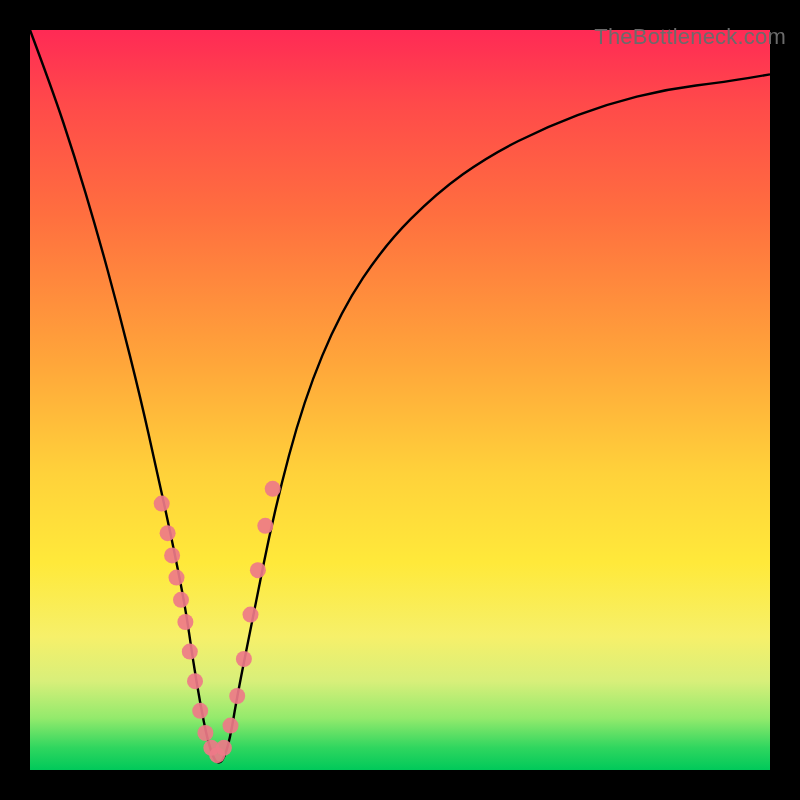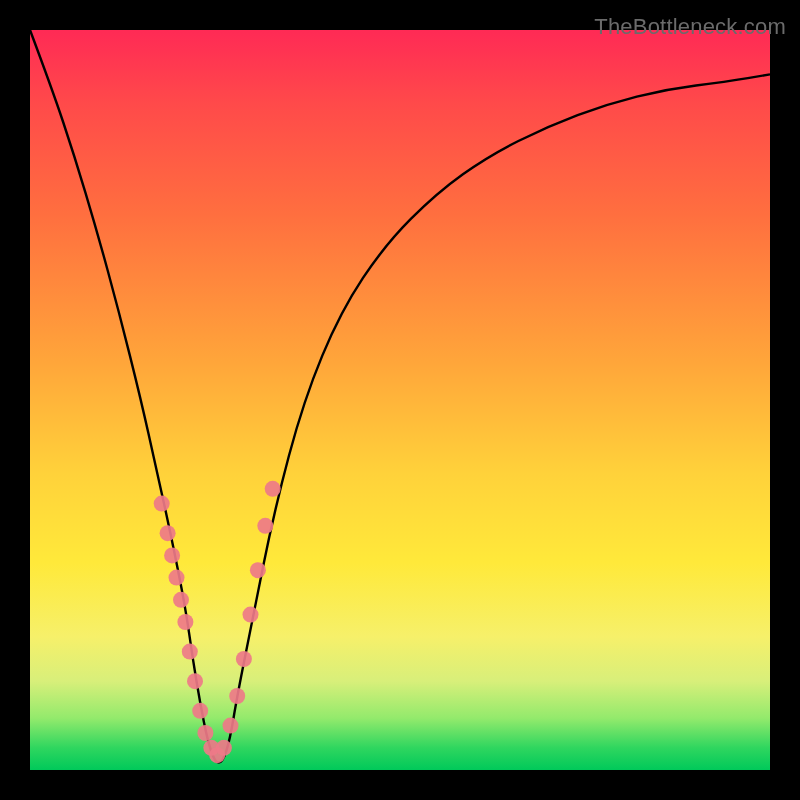--- a/index.html
+++ b/index.html
@@ -26,21 +26,21 @@
       #ffe93a 72%,
       #f6f06a 82%,
       #d8ef7a 88%,
       #93ea6c 93%,
       #2fd65f 97%,
       #00c95a 100%
     );
   }
   .watermark {
     position: absolute;
-    top: 14px;
+    top: 24px;
     right: 14px;
     color: #6b6b6b;
     font-size: 22px;
     letter-spacing: 0.2px;
     z-index: 5;
     user-select: none;
   }
   svg.curve {
     position: absolute;
     left: 0;

